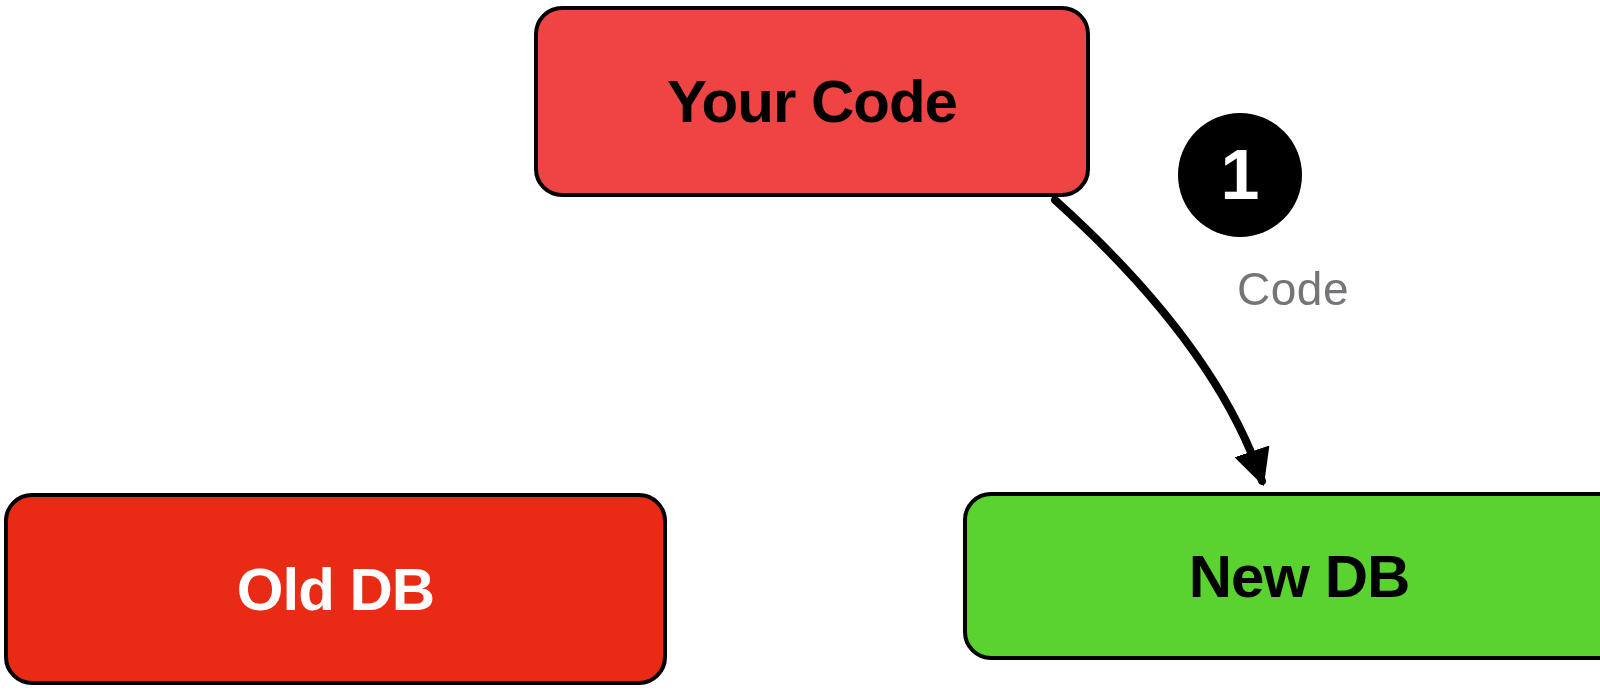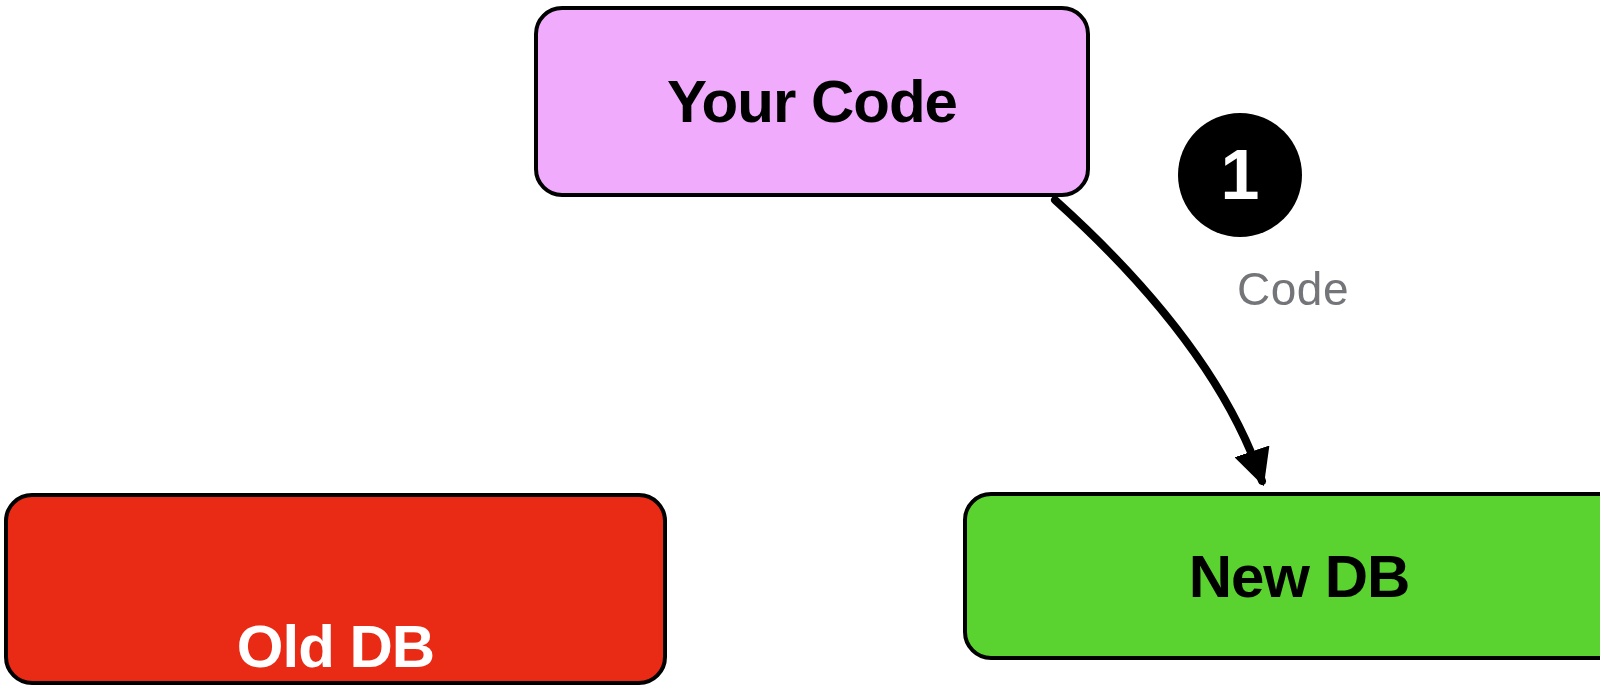--- a/index.html
+++ b/index.html
@@ -29,21 +29,21 @@
     border: 4px solid #000000;
     border-radius: 28px;
     display: flex;
     align-items: center;
     justify-content: center;
     font-weight: bold;
     font-size: 60px;
     letter-spacing: -1px;
   }
   .node-your-code { left: 534px; top: 6px;   width: 556px; height: 191px; }
-  .node-old-db    { left: 4px;   top: 493px; width: 663px; height: 192px; align-items: flex-end; }
+  .node-old-db    { left: 4px;   top: 493px; width: 663px; height: 192px; }
   .node-new-db    { left: 963px; top: 492px; width: 672px; height: 168px; }
   .step-badge {
     position: absolute;
     left: 1178px;
     top: 113px;
     width: 124px;
     height: 124px;
     border-radius: 50%;
     display: flex;
     align-items: center;
@@ -68,21 +68,21 @@
 
   <svg class="arrow-layer" viewBox="0 0 1600 692">
     <defs>
       <marker id="arrowhead" viewBox="0 0 10 10" refX="8.5" refY="5" markerWidth="4.6" markerHeight="4.6" orient="auto-start-reverse">
         <polygon points="0 0, 10 5, 0 10" fill="#000000"></polygon>
       </marker>
     </defs>
     <path d="M 1055 200 Q 1216 345 1262 481" fill="none" stroke-width="8" stroke-linecap="round" marker-end="url(#arrowhead)" stroke="#000000"></path>
   </svg>
 
-  <div class="node node-your-code" style="background: #f0abfc; color: rgb(0, 0, 0); border-color: rgb(0, 0, 0);">
+  <div class="node node-your-code" style="background: #ef4444; color: rgb(0, 0, 0); border-color: rgb(0, 0, 0);">
     <span>Your Code</span>
   </div>
 
   <div class="step-badge" style="background: rgb(0, 0, 0); color: rgb(255, 255, 255);">
     <span>1</span>
   </div>
 
   <div class="edge-label" style="color: rgb(116, 117, 120);">Code</div>
 
   <div class="node node-old-db" style="background: rgb(233, 42, 21); color: rgb(255, 255, 255); border-color: rgb(0, 0, 0);">

